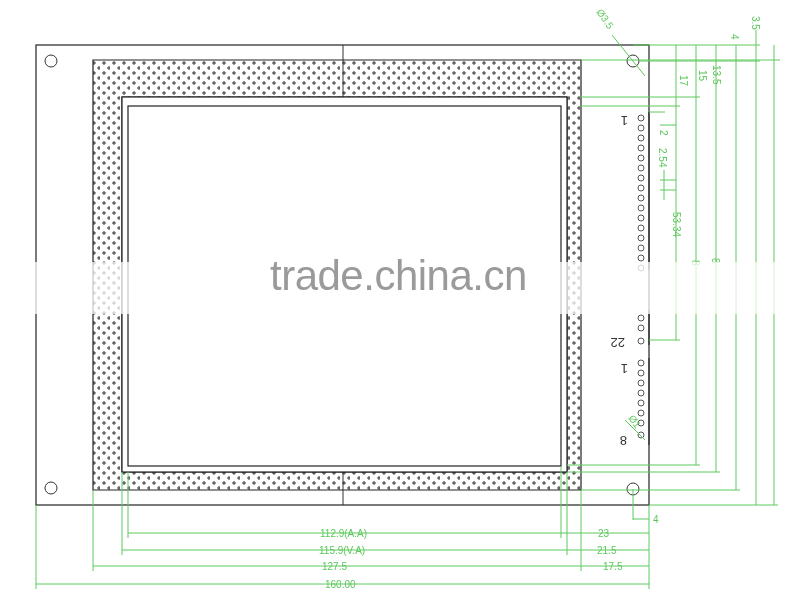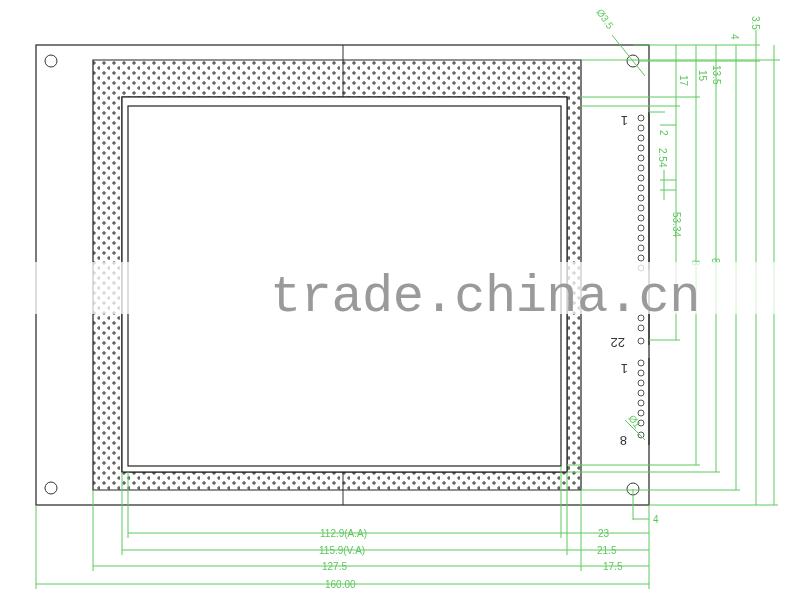--- a/index.html
+++ b/index.html
@@ -1,20 +1,20 @@
 <!DOCTYPE html>
 <html><head>
 <meta charset="utf-8">
 <style>
   html,body{margin:0;padding:0;background:#fff;}
   body{width:800px;height:610px;position:relative;overflow:hidden;font-family:"Liberation Sans",sans-serif;}
   svg{position:absolute;left:0;top:0;}
   .dim{font-family:"Liberation Sans",sans-serif;font-size:10px;fill:#5cc85c;}
   .pinlbl{font-family:"Liberation Sans",sans-serif;font-size:13px;fill:#333;}
-  .wm{position:absolute;left:270px;top:268px;font-size:52px;color:#9a9a9a;font-family:Liberation Mono, monospace;letter-spacing:-0.5px;}
+  .wm{position:absolute;left:270px;top:252px;font-size:42px;color:#9a9a9a;font-family:Liberation Sans, sans-serif;letter-spacing:-0.5px;}
 </style>
 </head>
 <body>
 
 <svg width="800" height="610" viewBox="0 0 800 610">
   <defs>
     <pattern id="dots" x="0" y="0" width="10" height="10" patternUnits="userSpaceOnUse">
       <path d="M2 3 h4 M4 1 v4" stroke="#222" stroke-width="0.9"></path>
       <path d="M7 8 h4 M9 6 v4" stroke="#222" stroke-width="0.9"></path>
     </pattern>

